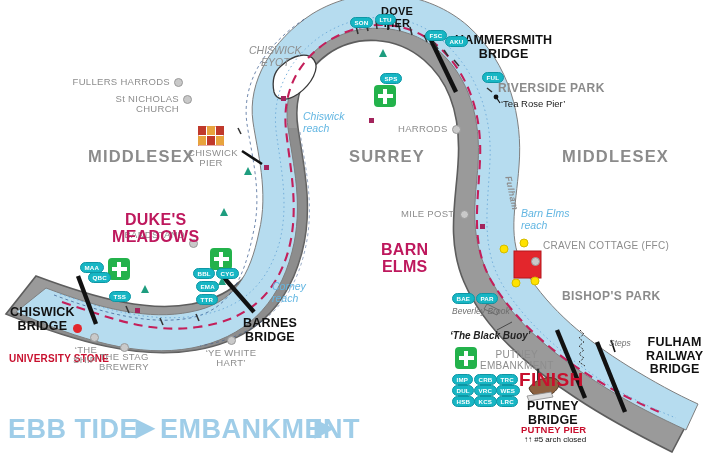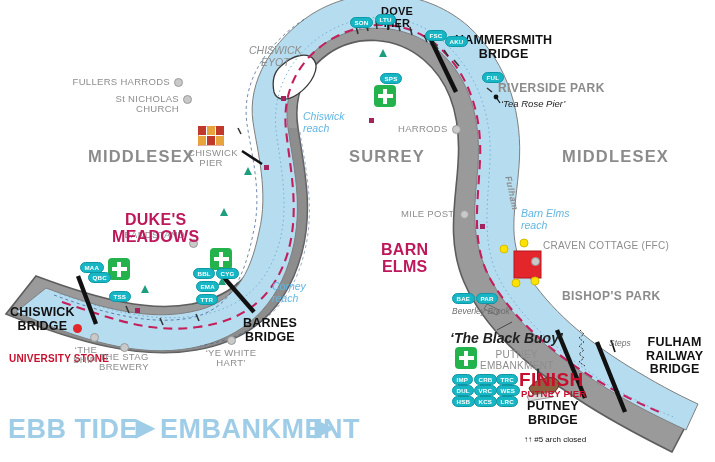--- a/index.html
+++ b/index.html
@@ -10,27 +10,27 @@
   svg.layer{position:absolute;left:0;top:0;width:715px;height:462px;}
   .lbl{position:absolute;white-space:nowrap;line-height:1.08;}
   .county{color:#8b8b8b;font-weight:bold;font-size:16.5px;letter-spacing:1.2px;}
   .bridge{color:#111;font-weight:bold;font-size:12.5px;letter-spacing:.2px;text-align:center;}
   .poi{color:#8d8d8d;font-size:9.5px;letter-spacing:.3px;text-align:center;}
   .poi-r{color:#8d8d8d;font-size:9.5px;letter-spacing:.3px;text-align:right;}
   .poi-l{color:#8d8d8d;font-size:9.5px;letter-spacing:.3px;text-align:center;}
   .park{color:#8b8b8b;font-weight:bold;font-size:12px;letter-spacing:.4px;}
   .blackbold{color:#be185d;font-weight:bold;font-size:16px;letter-spacing:.3px;text-align:center;}
   .reach{color:#62b6e2;font-style:italic;font-size:10.5px;line-height:1.15;}
-  .quote{color:#222;font-style:italic;font-size:9.5px;}
-  .quote-b{color:#222;font-style:italic;font-weight:bold;font-size:14px;}
+  .quote{color:#222;font-size:9.5px;}
+  .quote-b{color:#222;font-style:italic;font-weight:bold;font-size:10px;}
   .eyot{color:#8d8d8d;font-style:italic;font-size:10.5px;text-align:center;line-height:1.15;}
   .startbig{color:#c8102e;font-weight:bold;font-size:21px;letter-spacing:.4px;}
   .startsub{color:#c8102e;font-weight:bold;font-size:10px;letter-spacing:.2px;}
   .finishbig{color:#c8102e;font-weight:bold;font-size:19px;letter-spacing:.4px;}
-  .finishsub{color:#c8102e;font-weight:bold;font-size:9.5px;letter-spacing:.2px;}
+  .finishsub{color:#c8102e;font-weight:bold;font-size:9.5px;letter-spacing:.2px;margin-top:36px;}
   .tide{position:absolute;color:#9fcde8;font-weight:bold;font-size:27px;letter-spacing:.5px;}
   .small-it{color:#6e6e6e;font-style:italic;font-size:8.5px;}
   .badge{position:absolute;background:#17b6c4;color:#ffffff;font-weight:bold;
          font-size:6.2px;letter-spacing:.2px;border-radius:7px;
          padding:1.5px 3.5px 1.6px;border:1px solid #0e97a5;
          text-align:center;line-height:1;}
   .med{position:absolute;width:22px;height:22px;background:#23b24b;border-radius:4px;}
   .med:before,.med:after{content:"";position:absolute;background:#fff;}
   .med:before{left:9px;top:3.5px;width:4px;height:15px;}
   .med:after{left:3.5px;top:9px;width:15px;height:4px;}

